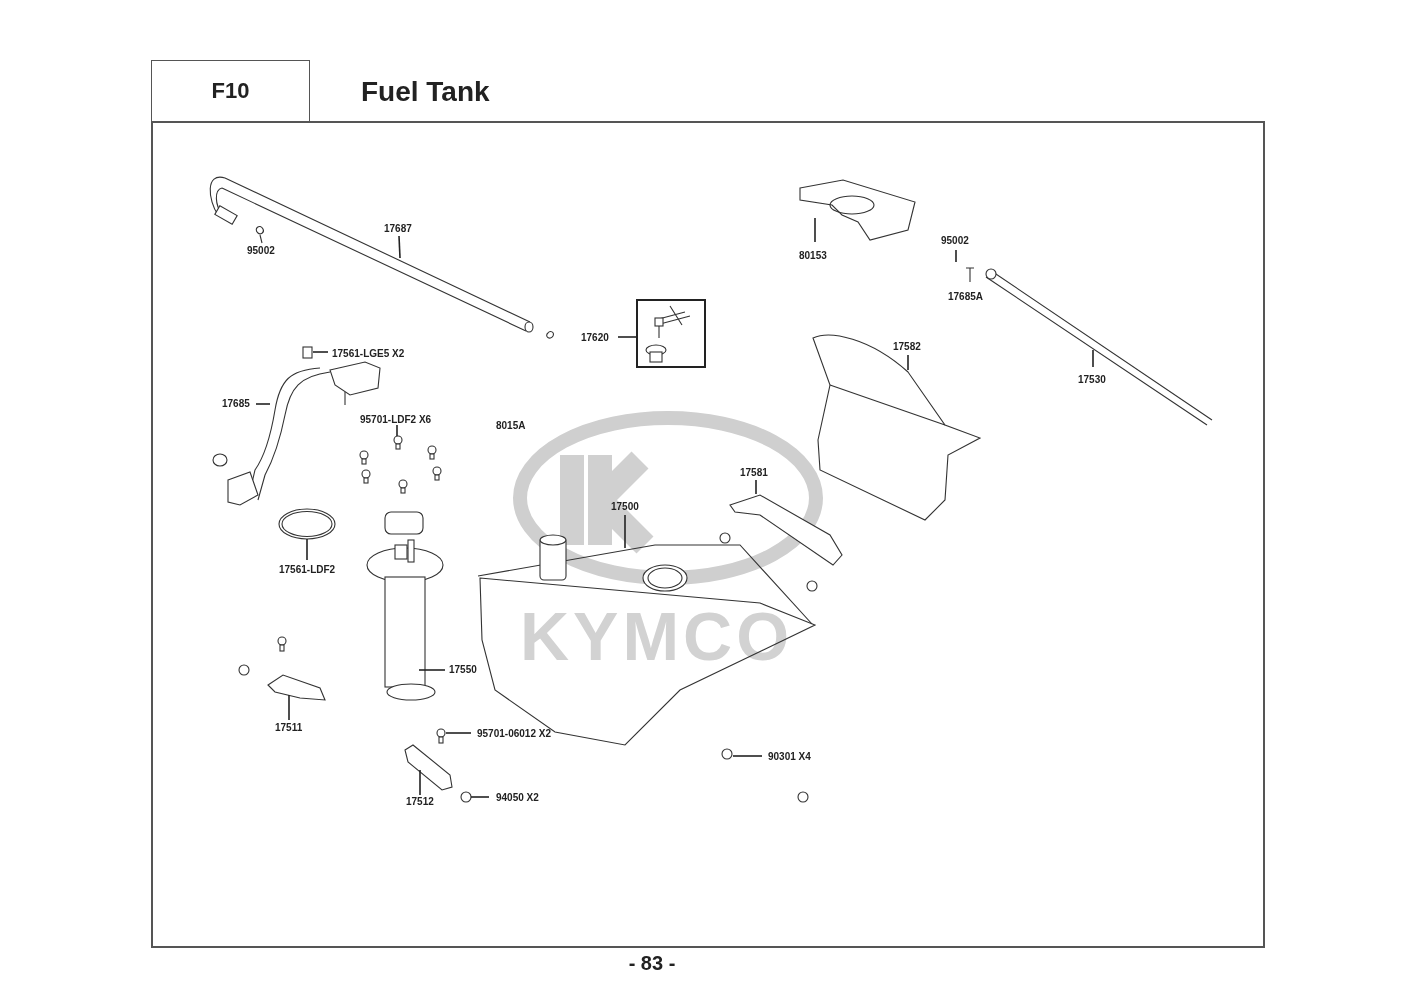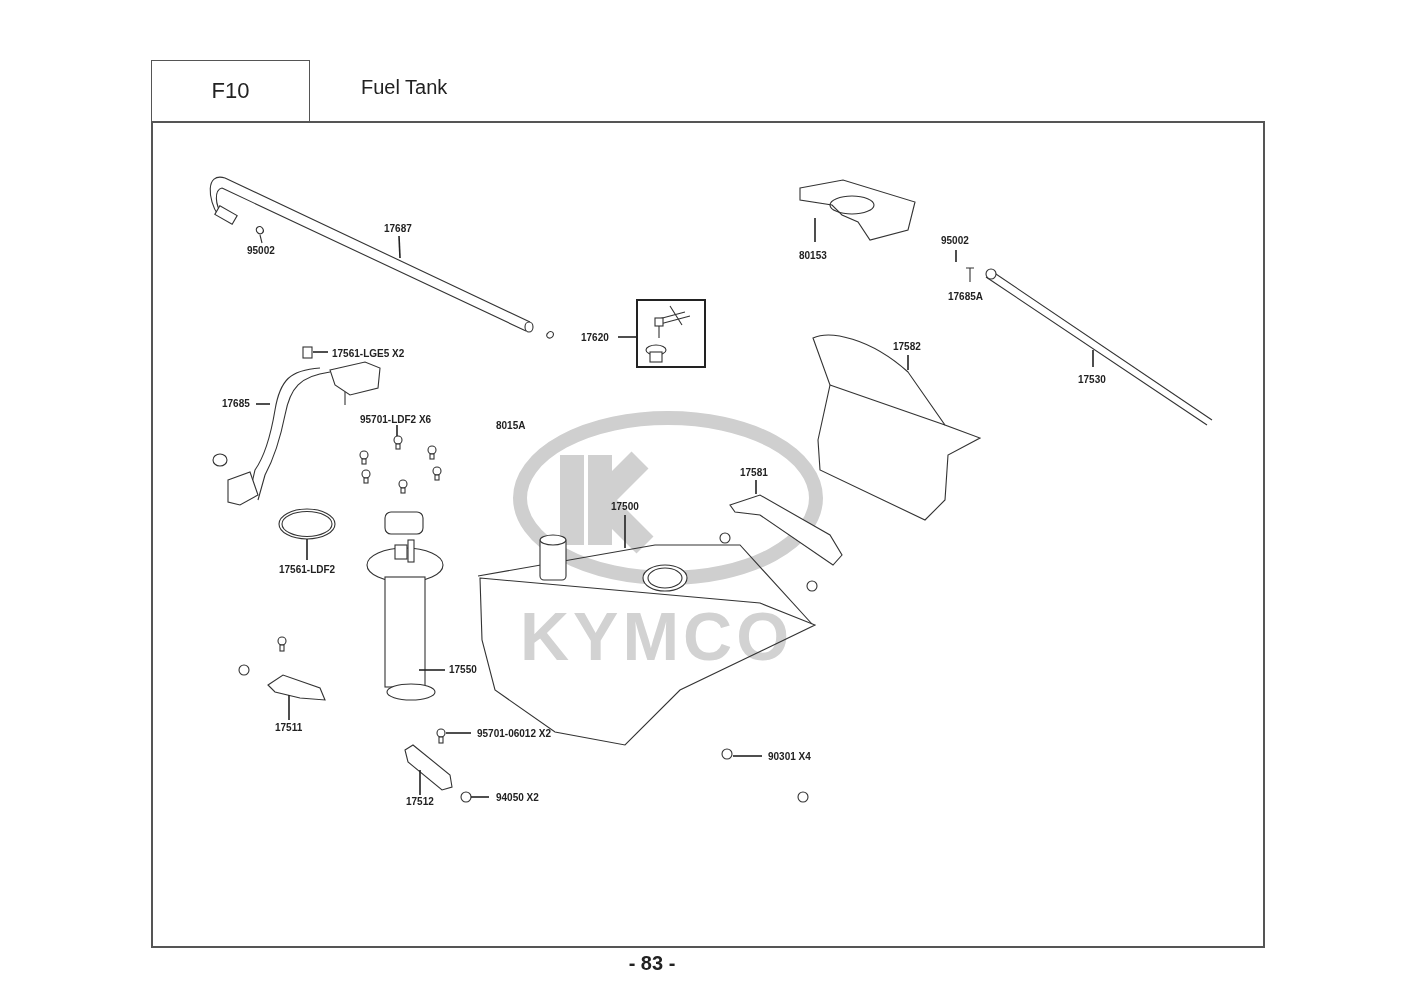--- a/index.html
+++ b/index.html
@@ -1,18 +1,18 @@
 <!DOCTYPE html>
 <html><head>
 <meta charset="utf-8">
 <style>
   html, body { margin:0; padding:0; background:#ffffff; }
   body { width:1415px; height:1000px; position:relative; overflow:hidden; font-family:"Liberation Sans", sans-serif; color:#222; }
-  .hdr-code { position:absolute; left:151px; top:60px; width:159px; height:61px; border:1.5px solid #555; border-bottom:none; box-sizing:border-box; display:flex; align-items:center; justify-content:center; font-weight:normal; font-size:22px; }
-  .hdr-title { position:absolute; left:361px; top:76px; font-weight:normal; font-size:20px; }
+  .hdr-code { position:absolute; left:151px; top:60px; width:159px; height:61px; border:1.5px solid #555; border-bottom:none; box-sizing:border-box; display:flex; align-items:center; justify-content:center; font-weight:bold; font-size:22px; }
+  .hdr-title { position:absolute; left:361px; top:76px; font-weight:bold; font-size:28px; }
   .frame { position:absolute; left:151px; top:121px; width:1114px; height:827px; border:2px solid #555; box-sizing:border-box; }
   .page-num { position:absolute; left:0; width:1304px; top:952px; text-align:center; font-weight:bold; font-size:20px; }
   svg.diagram { position:absolute; left:0; top:0; }
   .lbl { font-family:"Liberation Sans", sans-serif; font-weight:bold; font-size:10px; fill:#222; }
   .part { fill:none; stroke:#333; stroke-width:1.1; }
   .partf { fill:#fff; stroke:#333; stroke-width:1.1; }
   .lead { stroke:#222; stroke-width:1.6; }
   .wm { fill:none; stroke:#cfcfcf; stroke-width:14; }
   .wmtext { font-family:"Liberation Sans", sans-serif; font-weight:bold; font-size:68px; fill:#d2d2d2; letter-spacing:4px; }
 </style>

